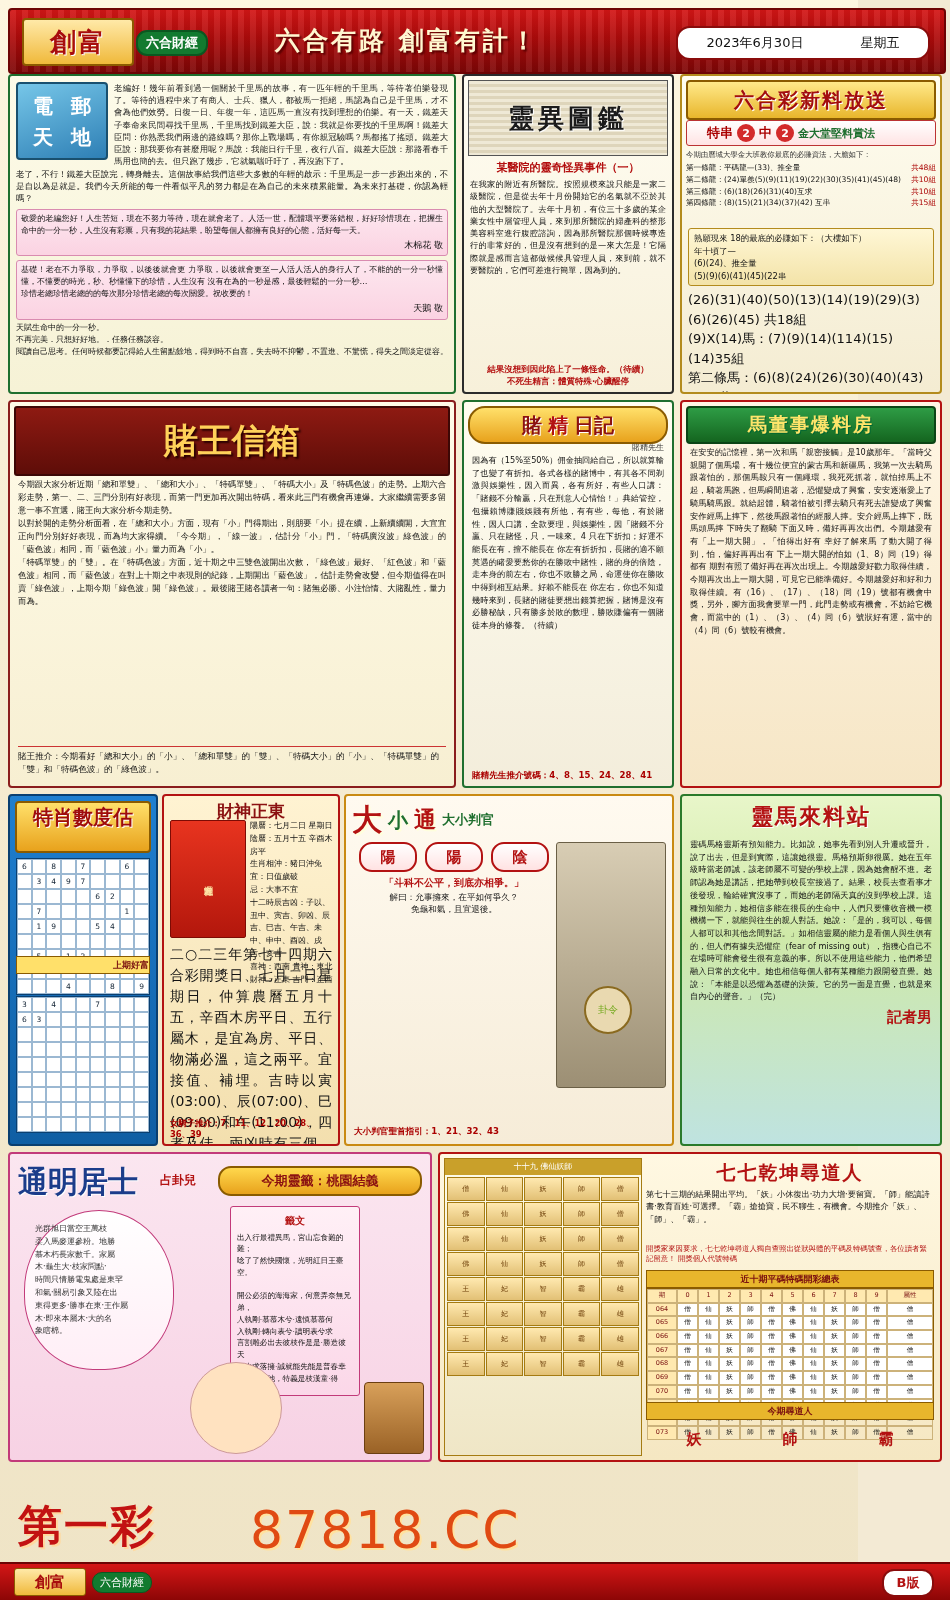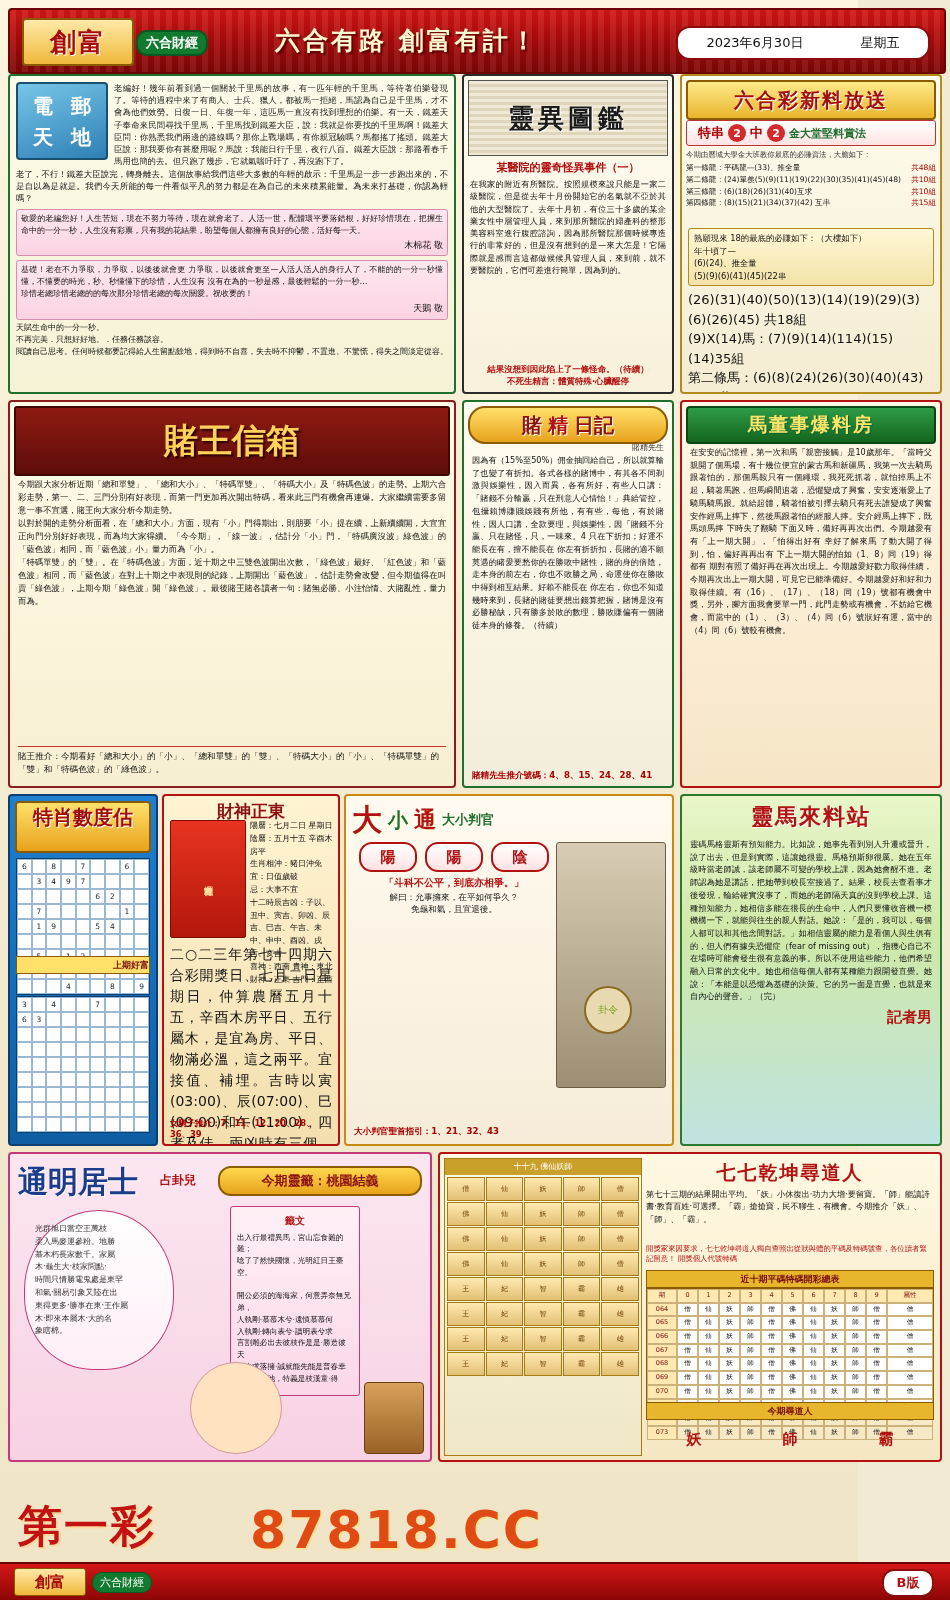--- a/index.html
+++ b/index.html
@@ -65,21 +65,21 @@
     text-align:center;font-weight:bold;}
 
   #p-xinliao{left:680px;top:74px;width:262px;height:320px;
     background:linear-gradient(180deg,#fffdf0,#f4ecd2);border:2px solid #b38b1d;border-radius:4px;}
   #p-xinliao .hdr{position:absolute;left:4px;top:4px;right:4px;height:36px;
     background:linear-gradient(180deg,#ffe98a,#e8b62c);border:2px solid #8a5b00;border-radius:4px;
     color:#a30e0e;font-size:20px;font-weight:bold;display:flex;align-items:center;justify-content:center;
     letter-spacing:2px;text-shadow:1px 1px 0 #fff;}
   #p-xinliao .tema{position:absolute;left:4px;top:44px;right:4px;height:26px;
     background:linear-gradient(180deg,#fff,#ffe3e3);border:1px solid #b33;border-radius:3px;
-    display:flex;align-items:center;gap:4px;padding:0 11px;box-sizing:border-box;font-size:13px;
+    display:flex;align-items:center;gap:4px;padding:0 20px;box-sizing:border-box;font-size:13px;
     font-weight:bold;color:#a00;}
   .ball{width:18px;height:18px;border-radius:50%;background:#d32b2b;color:#fff;font-size:11px;
     display:inline-flex;align-items:center;justify-content:center;}
   #p-xinliao .note{position:absolute;left:4px;top:74px;right:4px;font-size:7.4px;color:#333;}
   #p-xinliao .rows{position:absolute;left:4px;top:86px;right:4px;font-size:7.6px;line-height:1.55;}
   #p-xinliao .rows div span.r{float:right;color:#a00;}
   #p-xinliao .box2{position:absolute;left:6px;top:152px;right:6px;height:58px;
     background:linear-gradient(180deg,#fff7d6,#f3e3a8);border:1px solid #b38b1d;border-radius:3px;
     padding:3px 5px;box-sizing:border-box;font-size:8.4px;line-height:1.5;}
   #p-xinliao .nums{position:absolute;left:6px;top:214px;right:6px;bottom:4px;font-size:13px;
@@ -220,21 +220,21 @@
   .tbl i.h{background:#ffe9b0;color:#7a1010;}
   #p-qiqi .today{position:absolute;left:206px;bottom:40px;right:6px;height:16px;background:#e8b62c;
     border:1px solid #8a5b00;font-size:9px;text-align:center;line-height:16px;color:#7a1010;font-weight:bold;}
   #p-qiqi .three{position:absolute;left:206px;bottom:4px;right:6px;height:34px;display:flex;
     align-items:center;justify-content:space-around;font-size:15px;font-weight:bold;color:#b31212;}
 
   
   .footer{position:absolute;left:0;bottom:0;width:950px;height:120px;}
   .fbrand{position:absolute;left:18px;bottom:44px;font-size:44px;font-weight:bold;color:#c21212;
     letter-spacing:2px;text-shadow:2px 2px 0 #ffd9a0;}
-  .fsite{position:absolute;left:250px;bottom:40px;font-size:52px;font-weight:bold;color:#e04a13;
+  .fsite{position:absolute;left:250px;bottom:40px;font-size:52px;font-weight:normal;color:#e04a13;
     letter-spacing:2px;text-shadow:2px 2px 0 #ffe2a0;}
   .fbar{position:absolute;left:0;bottom:0;width:950px;height:36px;
     background:linear-gradient(180deg,#d41616,#8c0606);border-top:2px solid #6d0404;}
   .fbar .lg{position:absolute;left:14px;top:4px;width:70px;height:26px;
     background:linear-gradient(180deg,#ffe9a8,#f0b93b);border:1px solid #8b5a00;border-radius:3px;
     color:#a80d0d;font-weight:bold;font-size:15px;display:flex;align-items:center;justify-content:center;}
   .fbar .lg2{position:absolute;left:92px;top:8px;height:19px;padding:0 7px;background:#127a2f;
     border:1px solid #0b5720;border-radius:10px;color:#fff;font-size:11px;display:flex;align-items:center;}
   .fbar .pg{position:absolute;right:16px;top:5px;width:48px;height:24px;background:#fff;
     border:2px solid #8a0c0c;border-radius:12px;color:#b31212;font-size:13px;font-weight:bold;

